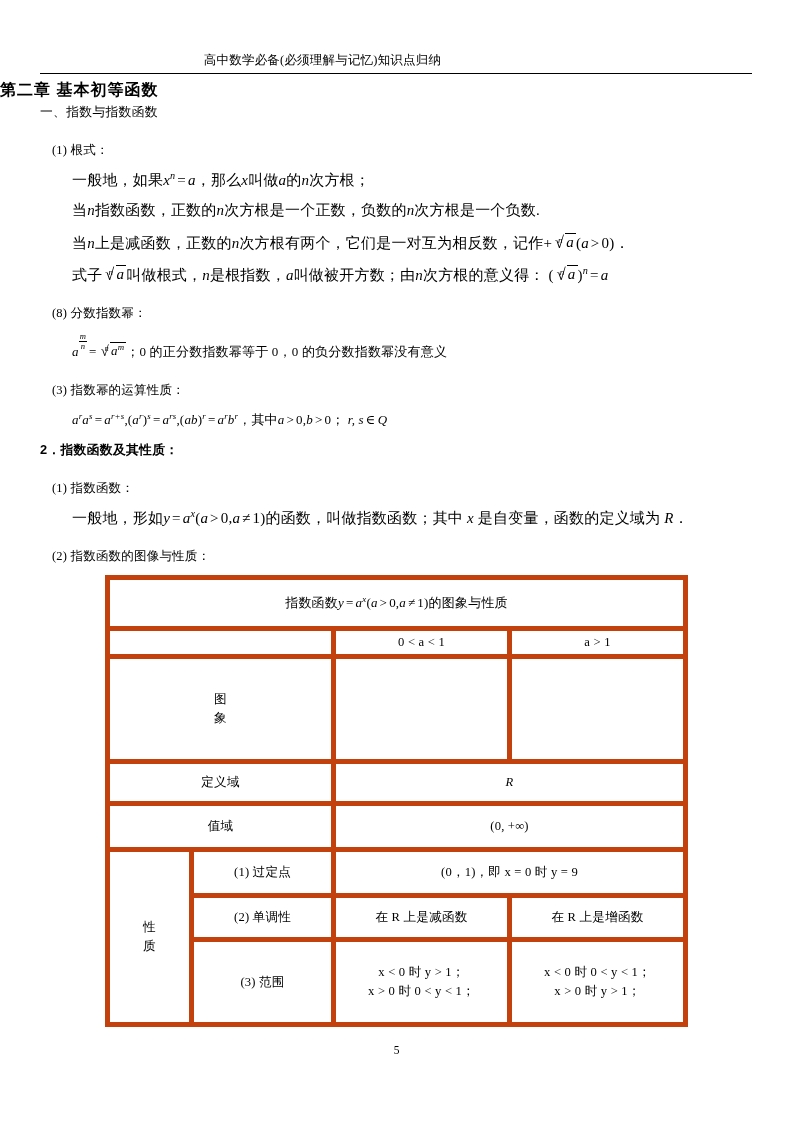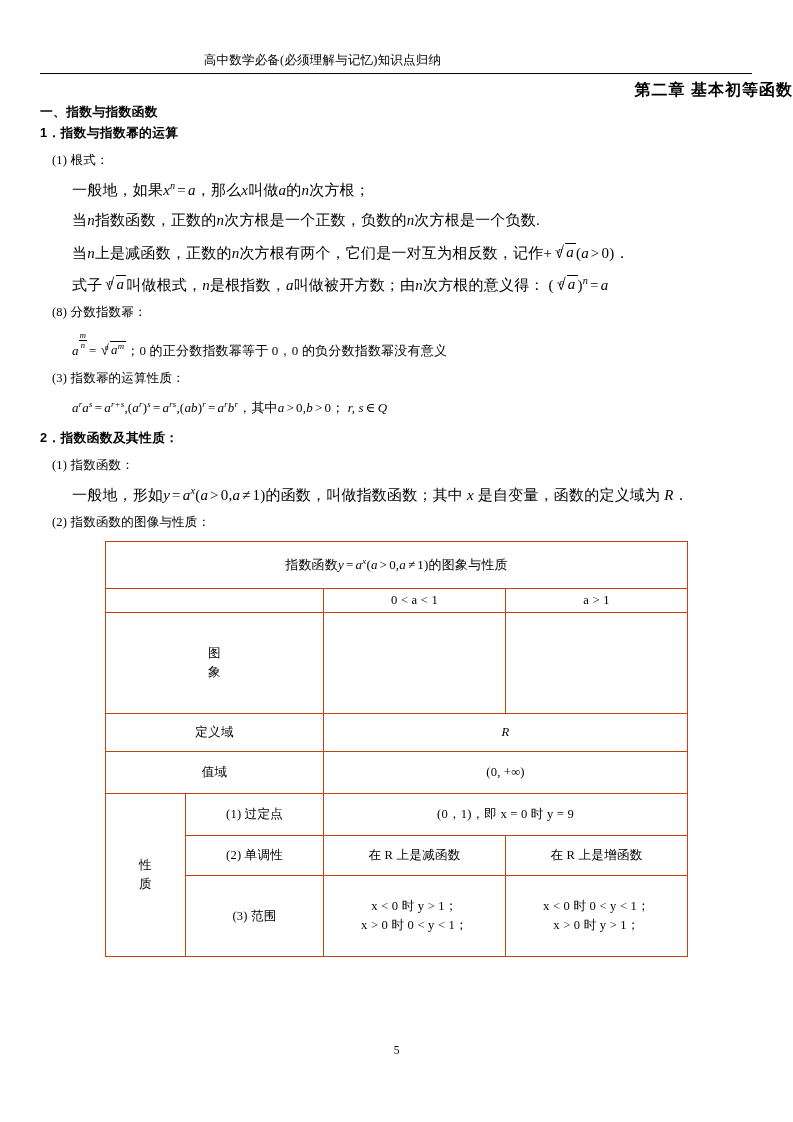--- a/index.html
+++ b/index.html
@@ -19,41 +19,41 @@
     text-align:center; font-size:12.5px; letter-spacing:0.2px;
   }
   .headrule {
     position:absolute; left:40px; top:73px; width:712px; height:0;
     border-top:1.6px solid #000;
   }
 
   
   .chapter-title {
     position:absolute; left:0; top:80px; width:793px;
-    text-align:right; font-size:16px; font-weight:bold;
+    text-align:left; font-size:16px; font-weight:bold;
     font-family:"Liberation Sans","DejaVu Sans",sans-serif;
     letter-spacing:1px;
   }
 
   
   .content { position:absolute; left:0; top:104px; width:793px; }
 
   .h1 {
-    font-size:12.8px; font-weight:bold; margin:0 0 1px 40px;
+    font-size:12.8px; font-weight:normal; margin:0 0 1px 40px;
     font-family:"Liberation Sans","DejaVu Sans",sans-serif;
     letter-spacing:0.3px;
   }
   .h2 {
     font-size:12.8px; font-weight:bold; margin:4px 0 1px 40px;
     font-family:"Liberation Sans","DejaVu Sans",sans-serif;
     letter-spacing:0.3px;
   }
   .h2.spaced { margin-top:13px; }
   .lvl3 {
-    font-size:12.5px; margin:10px 0 0 52px; letter-spacing:0.2px;
+    font-size:12.5px; margin:21px 0 0 52px; letter-spacing:0.2px;
   }
   .para {
     font-size:15px; margin:13px 0 0 72px; letter-spacing:0.2px;
     line-height:1.15;
   }
   .para.tight { margin-top:11px; }
   .formula {
     font-size:13px; margin:12px 0 0 72px; letter-spacing:0.2px;
   }
 
@@ -84,21 +84,21 @@
   .frac .num { display:block; border-bottom:1px solid #000; padding:0 1px; font-style:italic; }
   .frac .den { display:block; padding:0 1px; font-style:italic; }
 
   
   .tbl-wrap { margin:10px 0 0 105px; }
   table.props {
     border-collapse:collapse; width:583px;
     font-size:12.6px;
   }
   table.props td {
-    border:1px solid #c2410c; text-align:center; vertical-align:middle;
+    border:5px solid #c2410c; text-align:center; vertical-align:middle;
     padding:4px 6px; letter-spacing:0.2px;
   }
   td.hdr { height:38px; font-size:13px; }
   td.lbl { width:67px; }
   td.graph-l { height:92px; }
   td.graph-r { height:92px; }
   td.dom { height:29px; }
   td.ran { height:33px; }
   td.sub-lbl { width:125px; text-align:left; padding-left:14px; }
   td.fixed-pt { text-align:left; padding-left:18px; height:33px; }
@@ -119,21 +119,20 @@
 
   <div class="runhead">高中数学必备(必须理解与记忆)知识点归纳</div>
   <div class="headrule"></div>
 
   <div class="chapter-title">第二章   基本初等函数</div>
 
   <div class="content">
 
     <div class="h1">一、指数与指数函数</div>
 
-    <div class="h2">1．指数与指数幂的运算</div>
 
     <div class="lvl3">(1) 根式：</div>
 
     <div class="para">
       <span>一般地，如果</span><span class="mi">x</span><sup class="mi">n</sup><span class="op">=</span><span class="mi">a</span><span>，那么</span><span class="mi">x</span><span>叫做</span><span class="mi">a</span><span>的</span><span class="mi">n</span><span>次方根；</span>
     </div>
 
     <div class="para">
       <span>当</span><span class="mi">n</span><span>指数函数，正数的</span><span class="mi">n</span><span>次方根是一个正数，负数的</span><span class="mi">n</span><span>次方根是一个负数.</span>
     </div>

